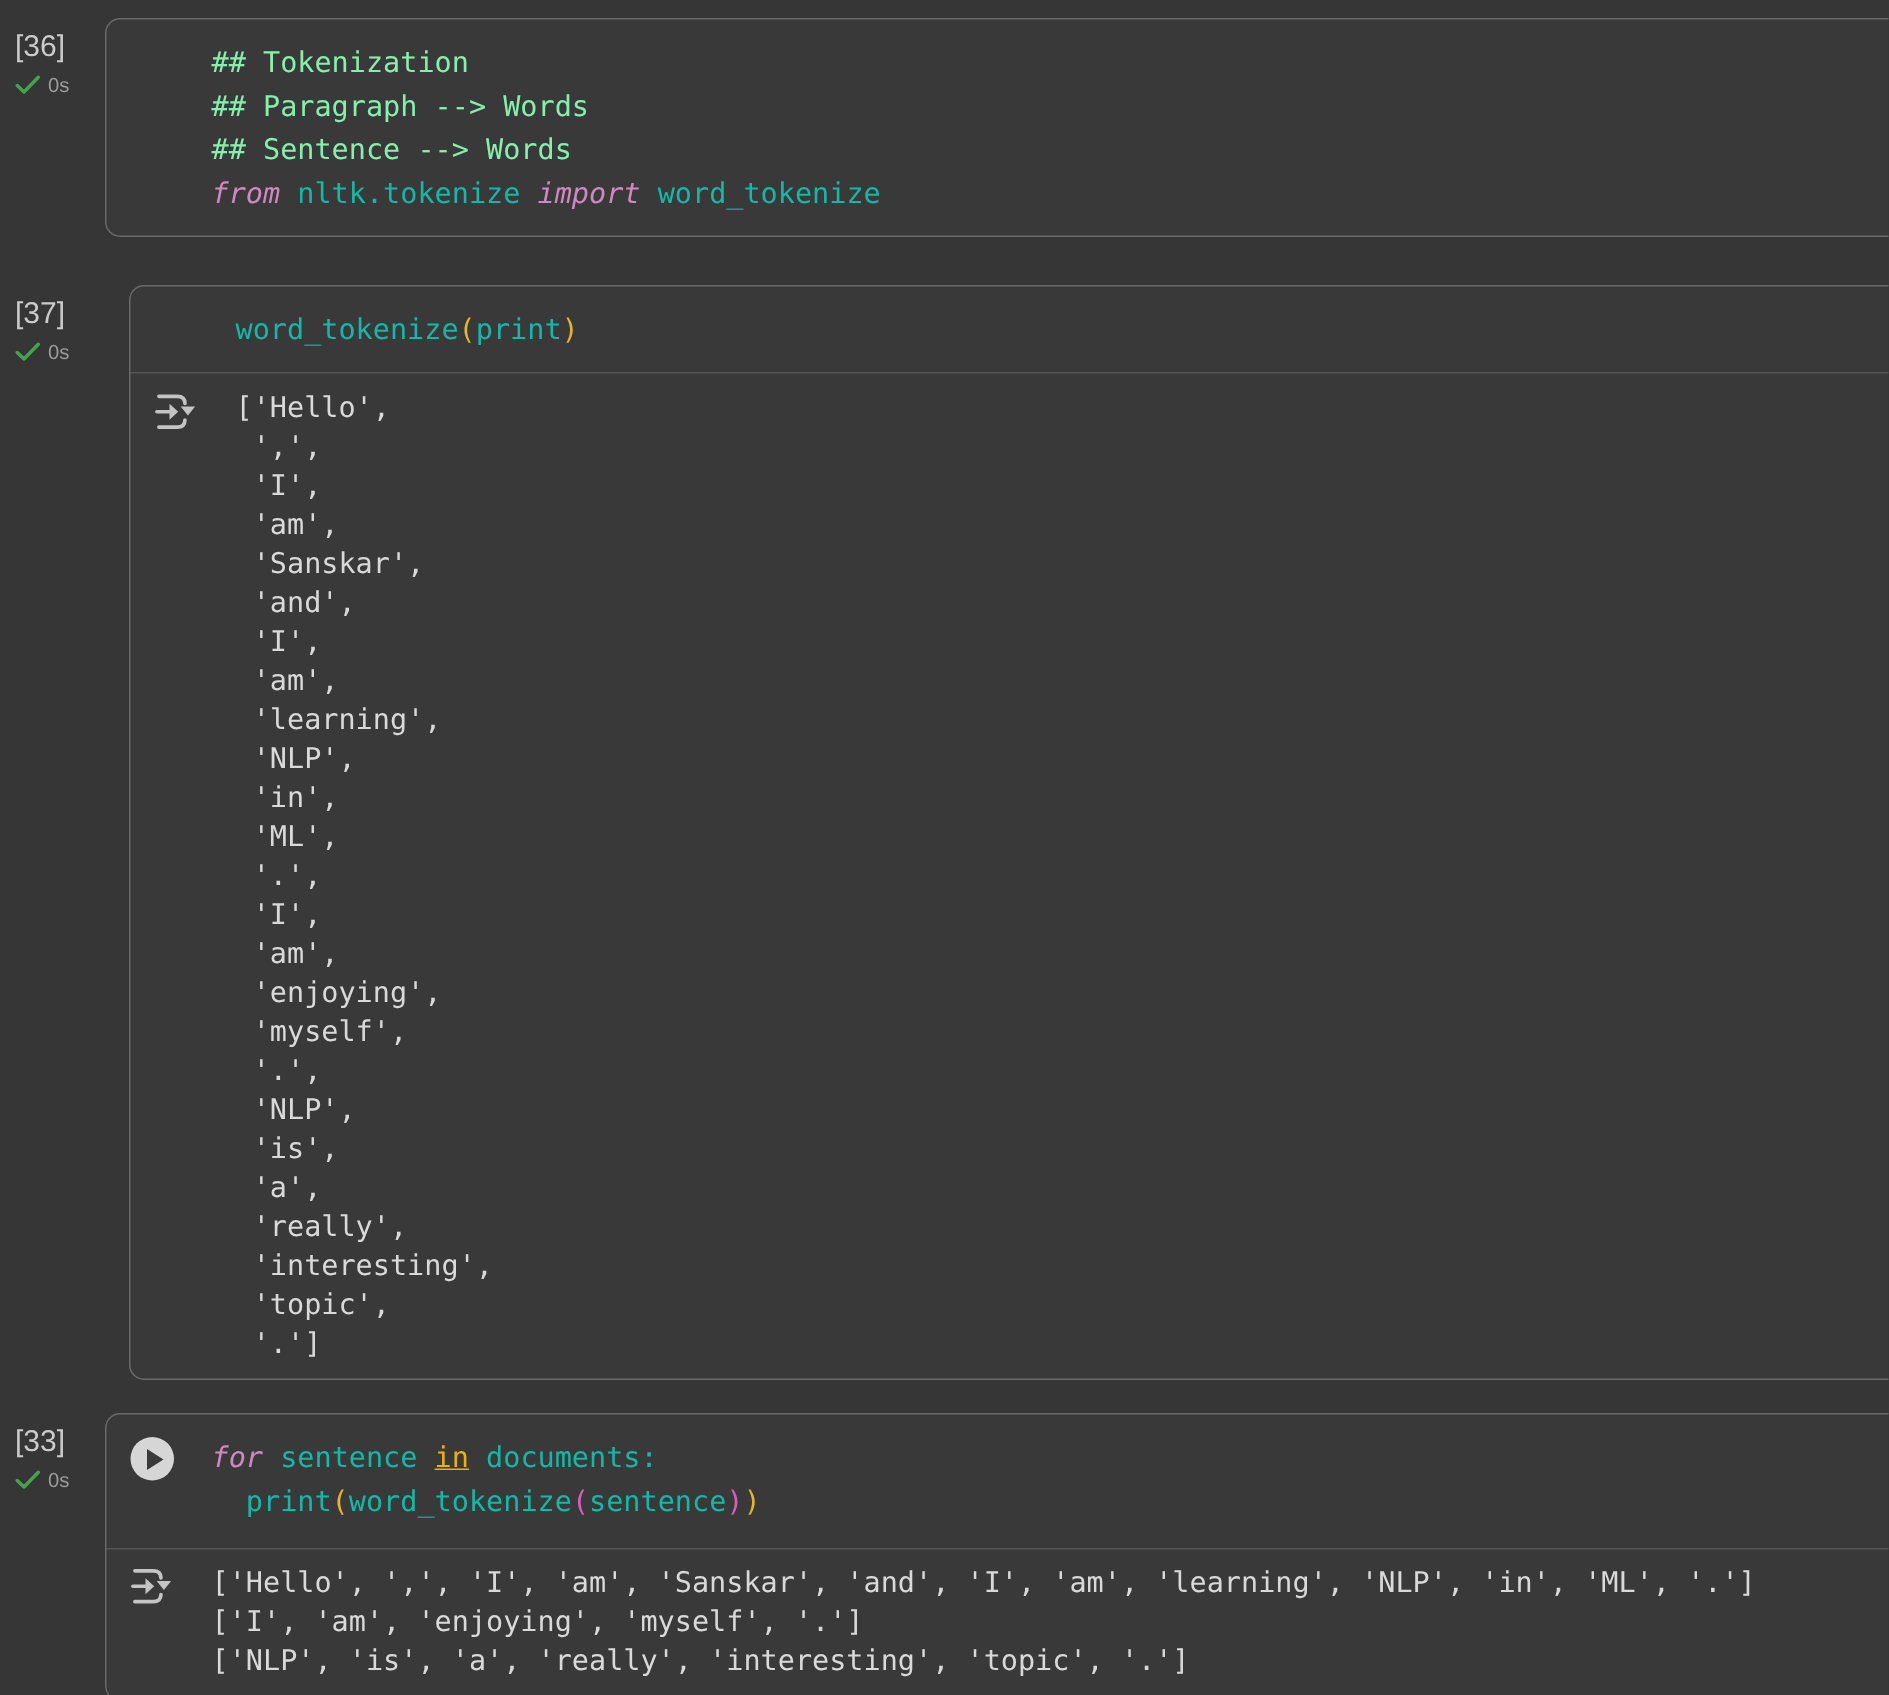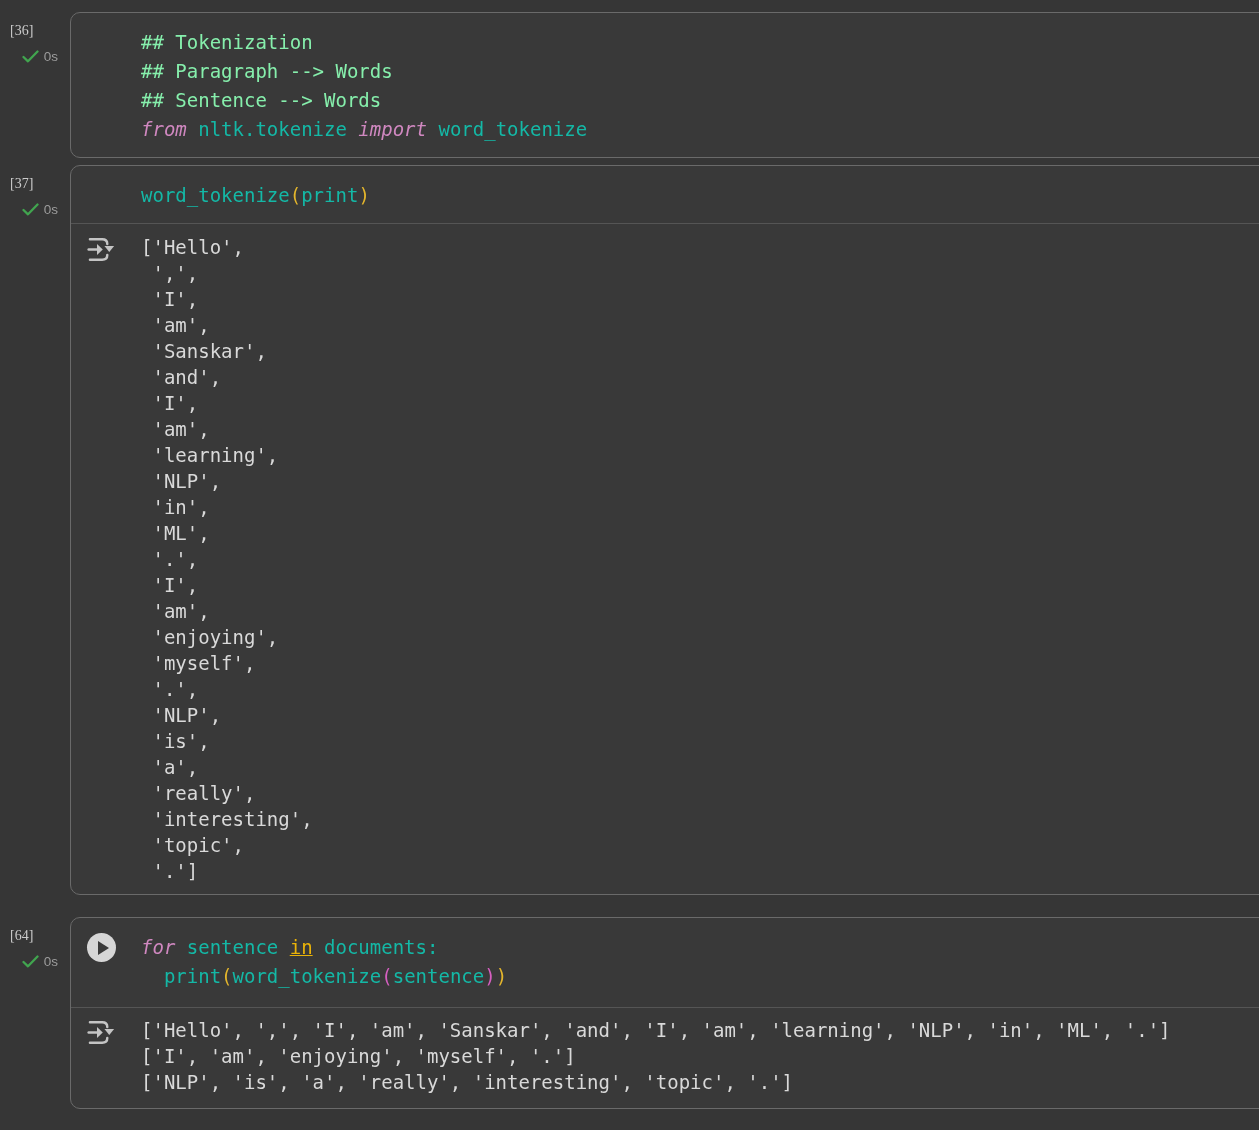--- a/index.html
+++ b/index.html
@@ -5,31 +5,31 @@
   html, body { margin: 0; padding: 0; }
   body {
     width: 1259px; height: 1130px;
     background: #363636;
     overflow: hidden;
     font-family: "Liberation Sans", sans-serif;
   }
   .notebook { padding-top: 12px; }
 
   .cell-row { display: flex; align-items: stretch; }
-  .row-gap-20 { margin-top: 7px; }
+  .row-gap-20 { margin-top: 32px; gap: 16px; }
   .row-gap-22 { margin-top: 22px; }
 
   
   .margin { width: 70px; flex: none; box-sizing: border-box; padding: 10px 0 0 10px; }
   .exec-label {
-    font-family: Liberation Serif, serif;
-    font-size: 14px; line-height: 18px; color: #cbcbcb;
+    font-family: Liberation Sans, sans-serif;
+    font-size: 20px; line-height: 18px; color: #cbcbcb;
     letter-spacing: 0px; cursor: pointer;
   }
-  .status { margin-top: 9px; display: flex; align-items: center; gap: 5px; justify-content: center; }
+  .status { margin-top: 9px; display: flex; align-items: center; gap: 5px; }
   .dur { font-size: 13.5px; color: #9c9c9c; }
 
   
   .cell {
     flex: 1; margin-right: -14px;
     background: #393939;
     border: 1px solid #6a6a6a;
     border-radius: 10px;
     overflow: hidden;
   }
@@ -126,21 +126,21 @@
             </svg>
           </button>
         </div>
         <pre class="output-lines"><div>['Hello',</div><div> ',',</div><div> 'I',</div><div> 'am',</div><div> 'Sanskar',</div><div> 'and',</div><div> 'I',</div><div> 'am',</div><div> 'learning',</div><div> 'NLP',</div><div> 'in',</div><div> 'ML',</div><div> '.',</div><div> 'I',</div><div> 'am',</div><div> 'enjoying',</div><div> 'myself',</div><div> '.',</div><div> 'NLP',</div><div> 'is',</div><div> 'a',</div><div> 'really',</div><div> 'interesting',</div><div> 'topic',</div><div> '.']</div></pre>
       </div>
     </div>
   </div>
 
   <div class="cell-row row-gap-22">
     <div class="margin">
-      <div class="exec-label">[64]</div>
+      <div class="exec-label">[33]</div>
       <div class="status">
         <svg width="17" height="13" viewBox="0 0 17 13">
           <polyline points="1.5,7 6,11.3 15.5,1.5" fill="none" stroke="#41a54f" stroke-width="2.3" stroke-linecap="round" stroke-linejoin="round"></polyline>
         </svg>
         <span class="dur">0s</span>
       </div>
     </div>
     <div class="cell">
       <div class="code-area two-line">
         <div class="gutter">

